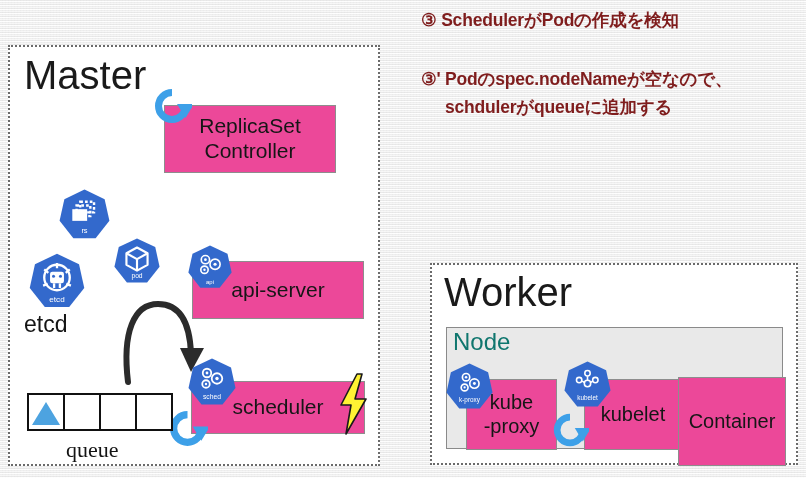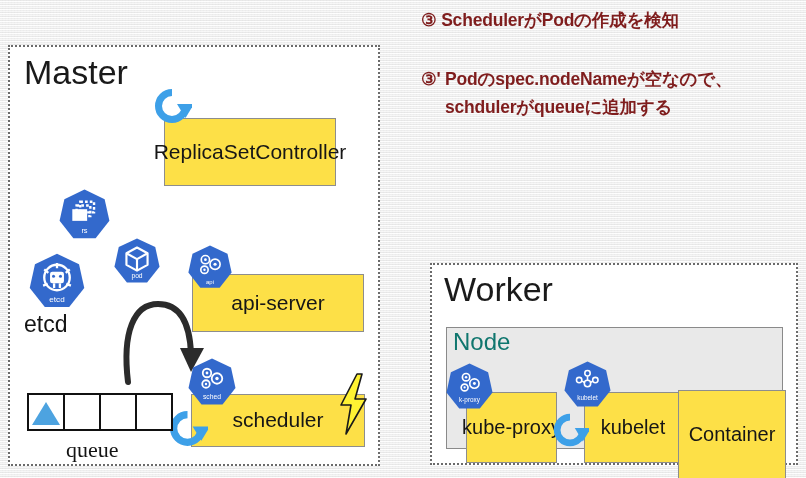--- a/index.html
+++ b/index.html
@@ -77,21 +77,21 @@
     height: 421px;
   }
   #worker-box {
     left: 430px;
     top: 263px;
     width: 368px;
     height: 202px;
   }
   .group-title {
     position: absolute;
-    font-size: 34px;
+    font-size: 40px;
     color: #1a1a1a;
     font-weight: normal;
     letter-spacing: 0px;
     white-space: pre;
   }
   #master-title {
     left: 14px;
     top: 6px;
   }
   #worker-title {
@@ -115,30 +115,30 @@
     left: 6px;
     top: 0px;
     font-size: 24px;
     color: #0f766e;
     white-space: pre;
   }
 
   
   .rect {
     position: absolute;
-    background: #fde047;
+    background: #ec4899;
     border: 1.5px solid #8d8d8d;
     box-sizing: border-box;
     display: flex;
+    flex-direction: column;
     align-items: center;
     justify-content: center;
     color: #161616;
     text-align: center;
     line-height: 1.18;
-    margin-top: 13px;
   }
   .rect span { white-space: pre; display: block; }
 
   #rs-controller-box {
     left: 164px;
     top: 105px;
     width: 172px;
     height: 68px;
     font-size: 21px;
   }

